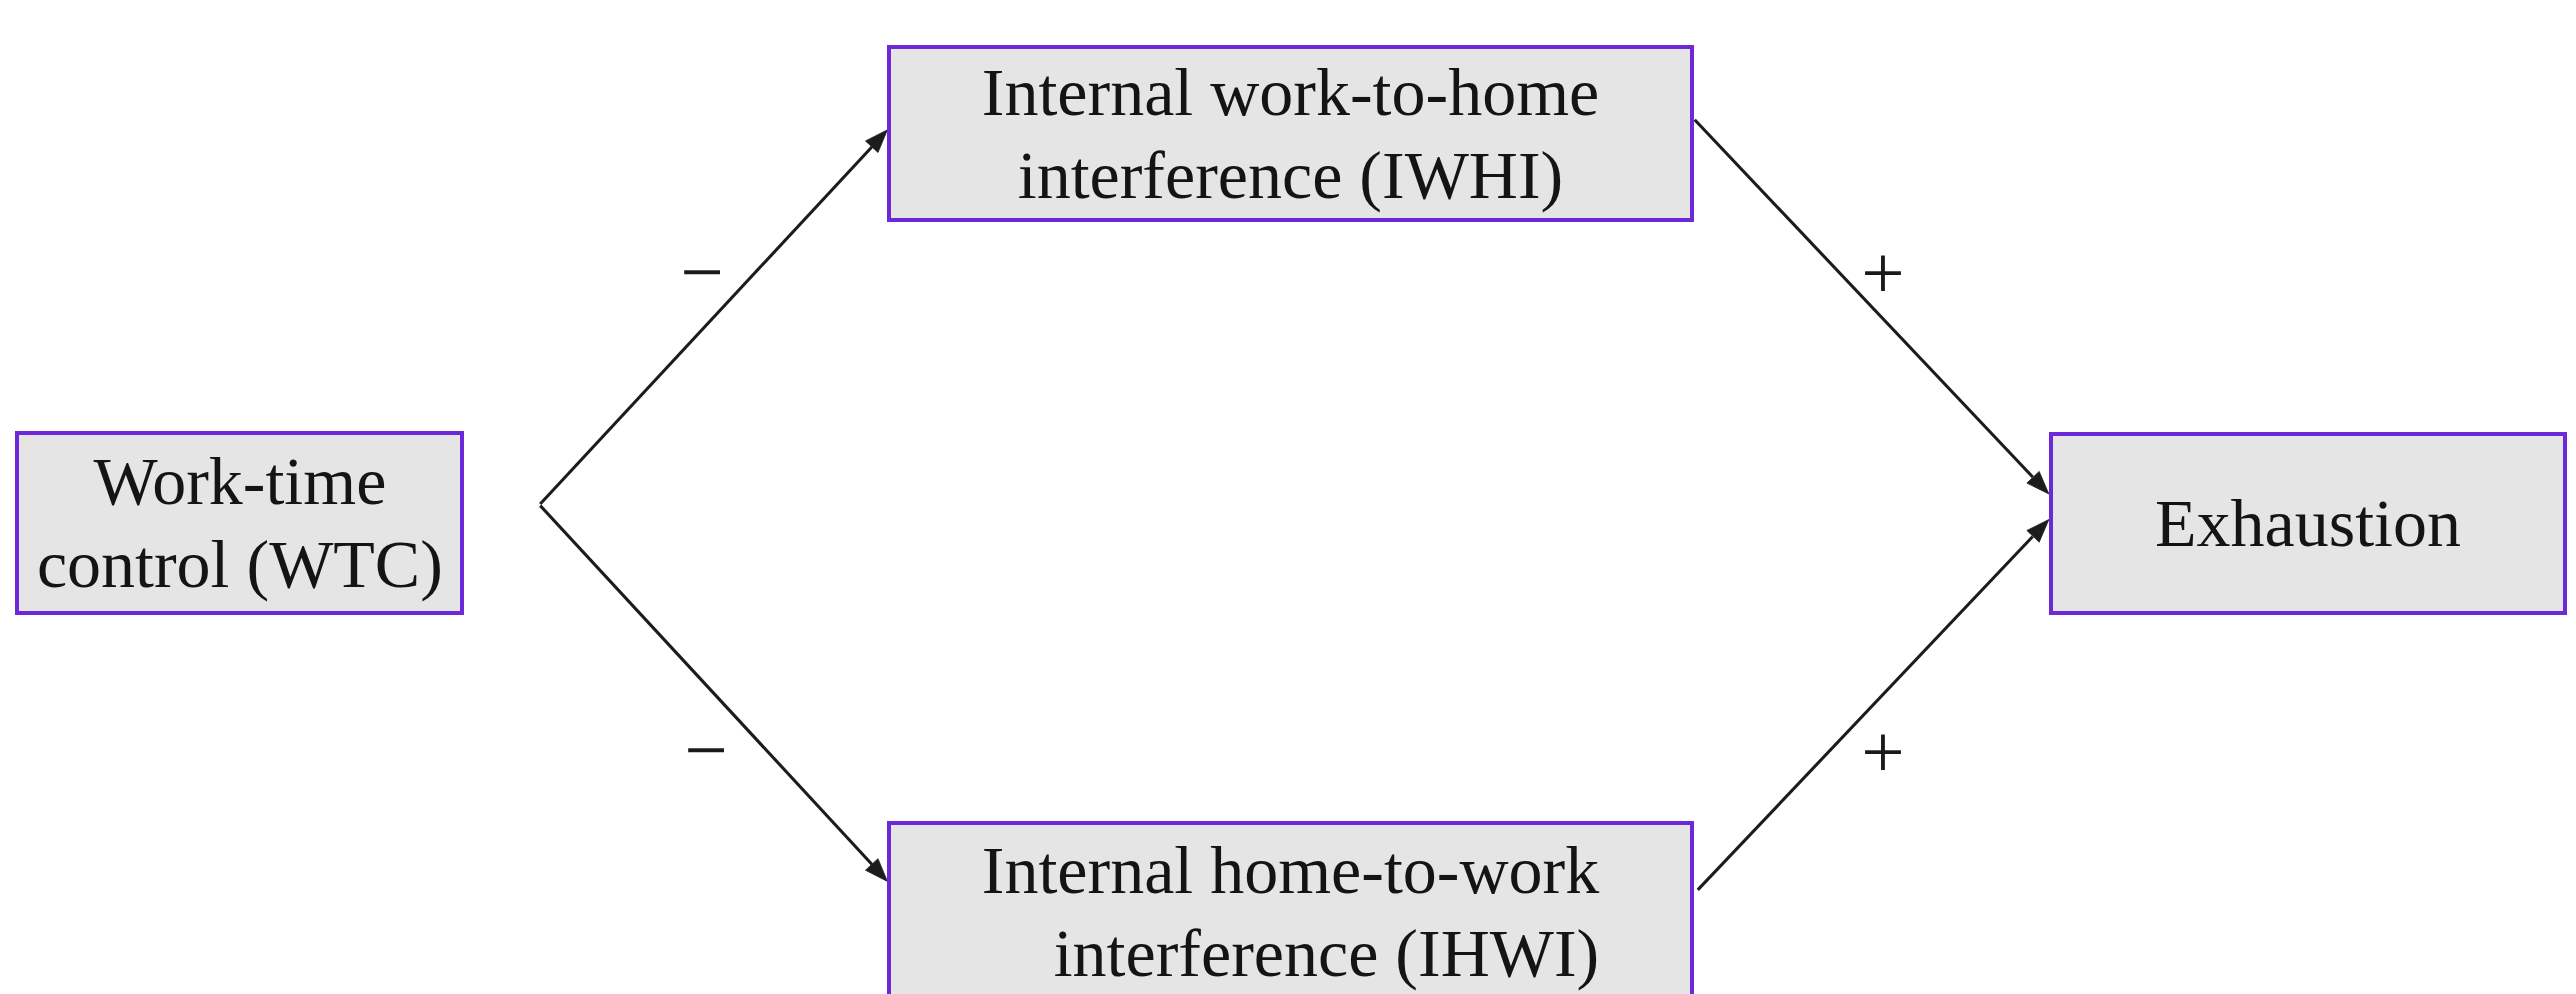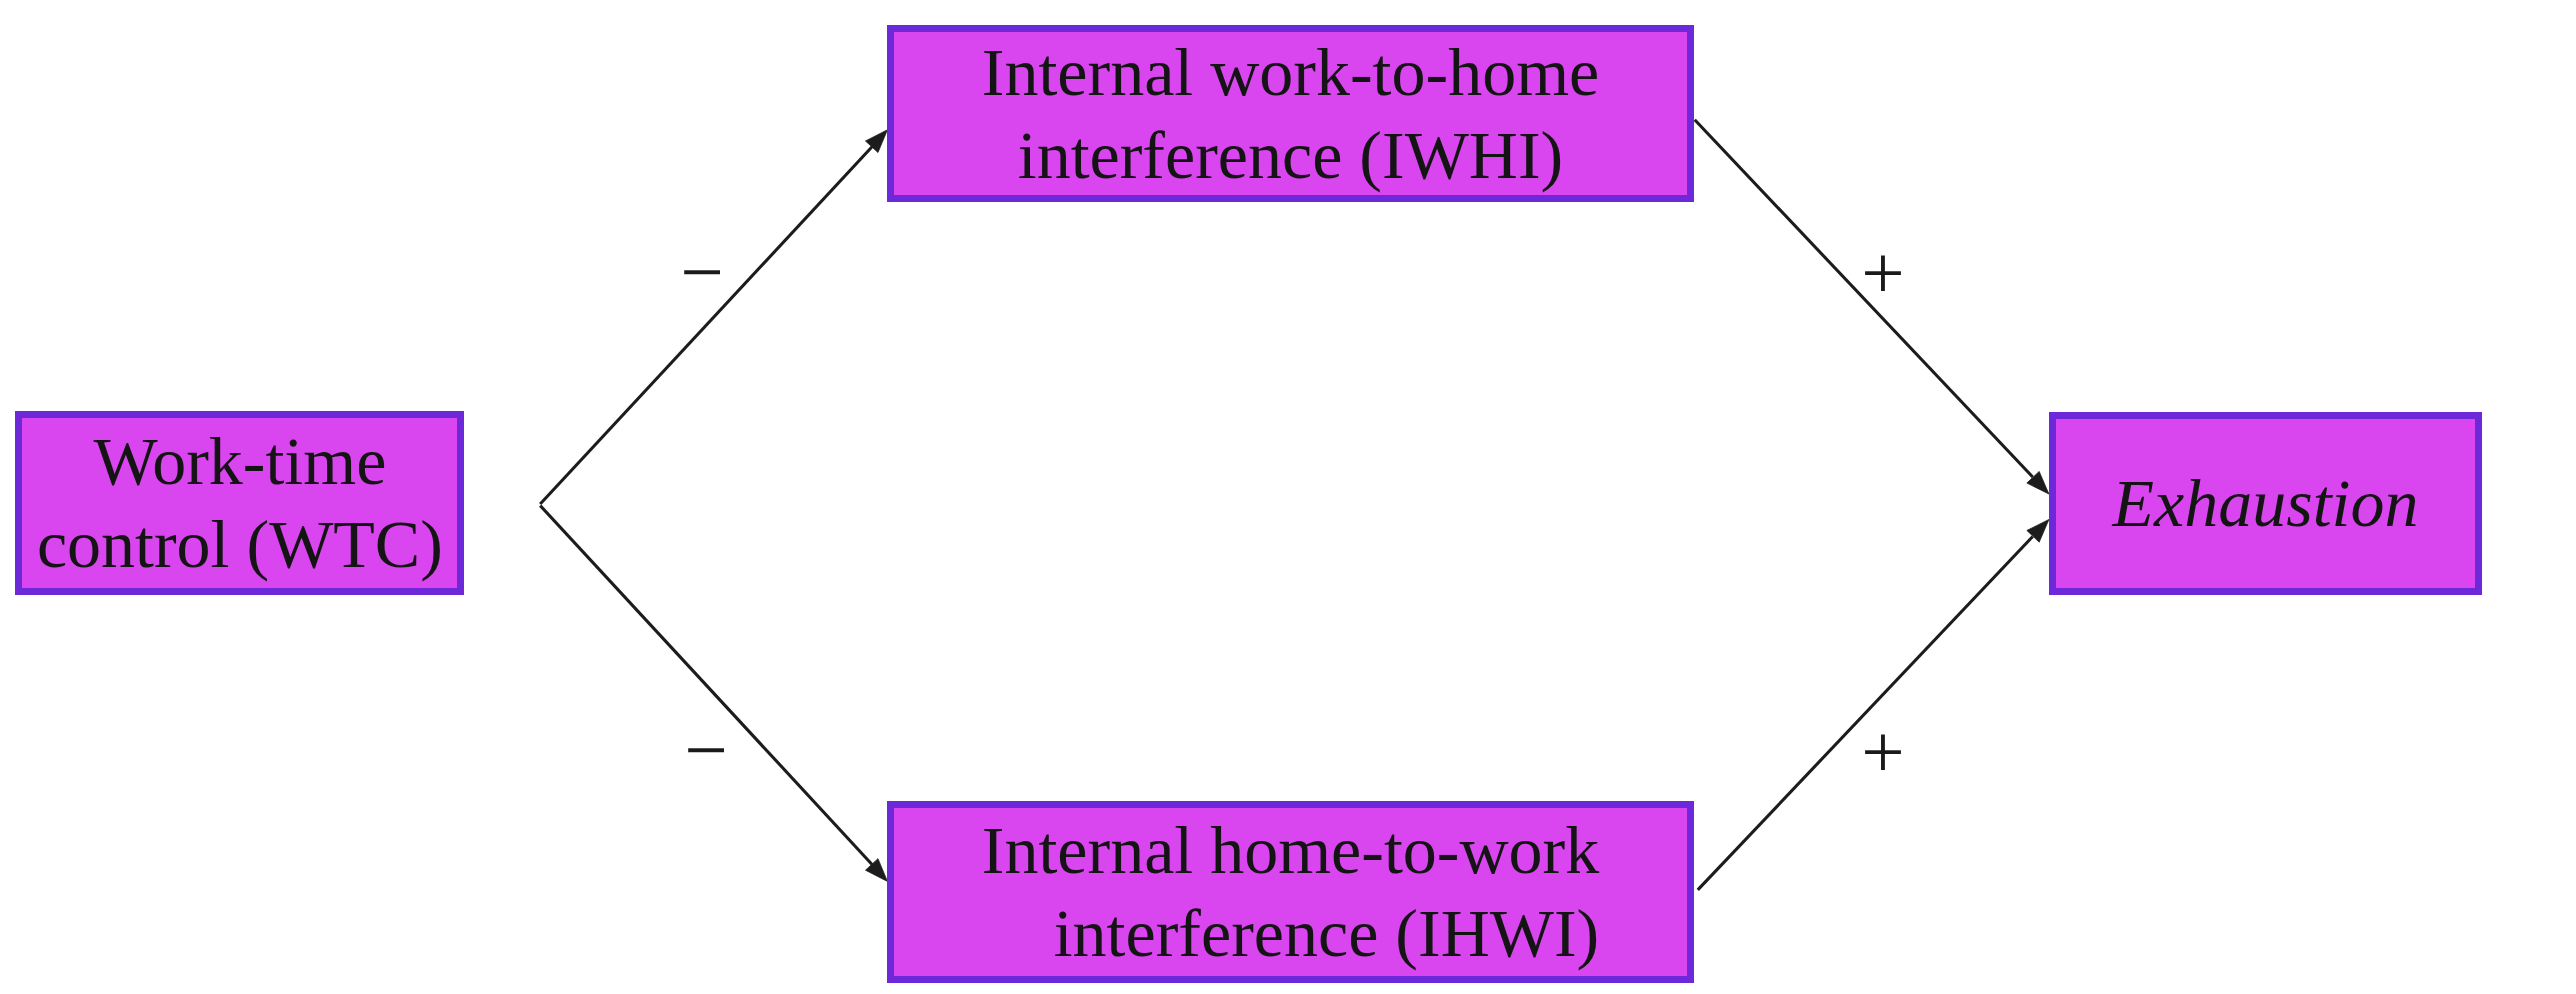--- a/index.html
+++ b/index.html
@@ -25,36 +25,37 @@
     stroke: #1c1c1c;
     stroke-width: 4;
   }
   .edges polygon {
     fill: #1c1c1c;
     stroke: #1c1c1c;
   }
   .node {
     position: absolute;
     box-sizing: border-box;
-    border: 7px solid #6d28d9;
-    background: #d946ef;
+    border: 4px solid #6d28d9;
+    background: #e5e5e5;
     display: flex;
     align-items: center;
     justify-content: center;
     text-align: center;
     font-size: 68px;
     line-height: 1.22;
+    margin-top: 20px;
   }
   .node .label {
     white-space: pre-line;
   }
   .node-wtc        { left: 15.4px;   top: 411px;  width: 449px;  height: 184px; }
   .node-iwhi       { left: 887px; top: 25px;   width: 807px; height: 177px; }
   .node-ihwi       { left: 887px; top: 801px; width: 807px; height: 182px; text-align: right; }
-  .node-exhaustion { left: 2049px; top: 412px;  width: 433px;  height: 183px; font-style: italic; }
+  .node-exhaustion { left: 2049px; top: 412px;  width: 518px;  height: 183px; }
   .sign {
     position: absolute;
     transform: translate(-50%, -50%);
     font-size: 77px;
     line-height: 1;
     color: #1a1a1a;
   }
   .sign-1 { left: 702px;  top: 272px; }
   .sign-2 { left: 706px;  top: 750px; }
   .sign-3 { left: 1883px; top: 272px; }

